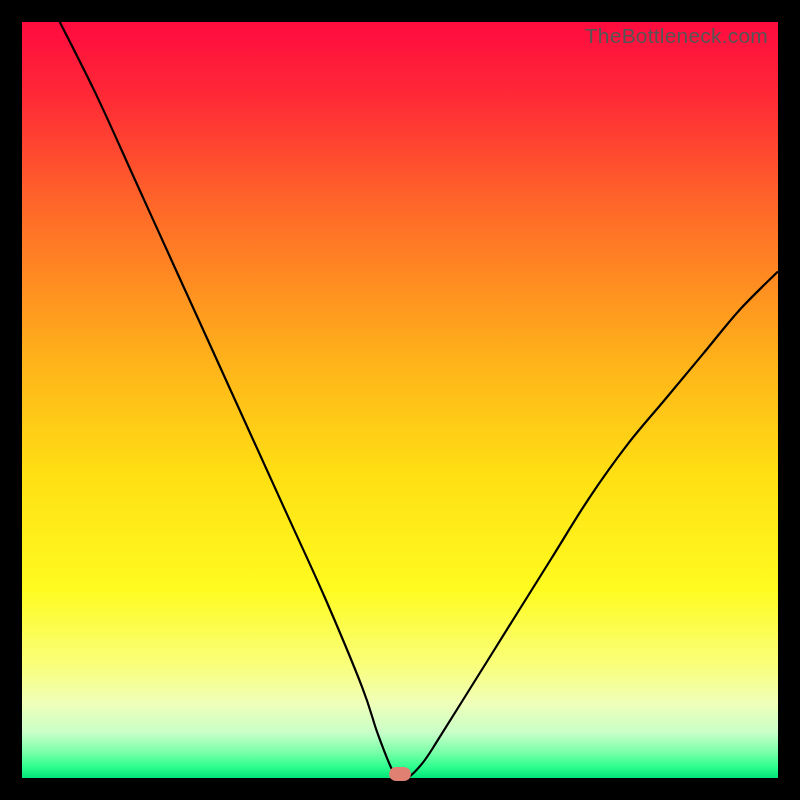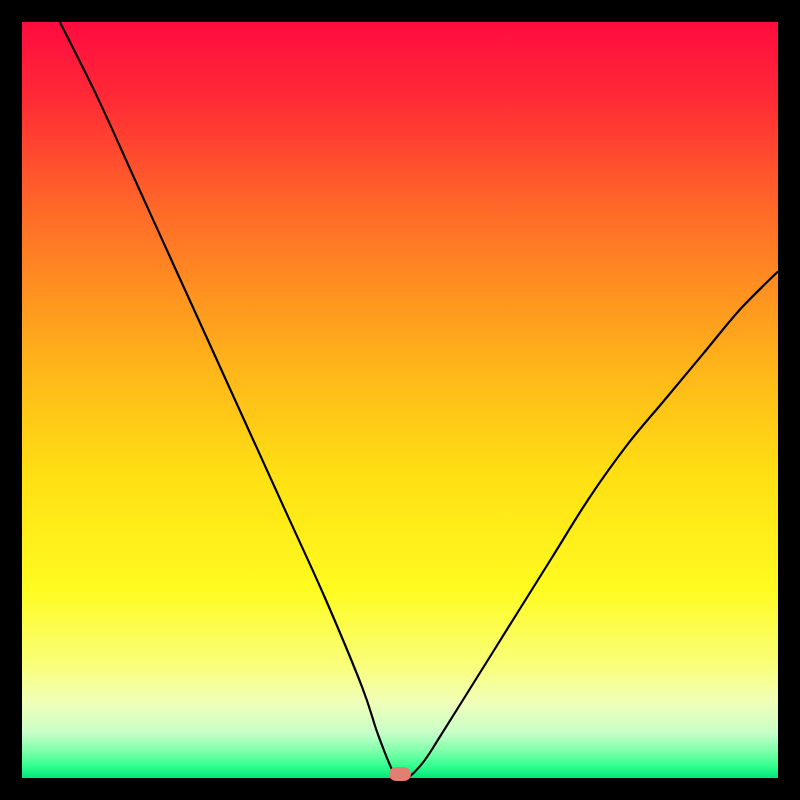--- a/index.html
+++ b/index.html
@@ -73,20 +73,21 @@
             <stop offset="90%" stop-color="#f0ffb8"></stop>
             <stop offset="94%" stop-color="#c8ffc8"></stop>
             <stop offset="96.5%" stop-color="#7dffaa"></stop>
             <stop offset="98.5%" stop-color="#2fff8e"></stop>
             <stop offset="100%" stop-color="#00e57a"></stop>
           </linearGradient>
       </defs>
       <rect x="0" y="0" width="100" height="100" fill="url(#bg-grad)"></rect>
     </svg>
 
+    <div class="watermark">TheBottleneck.com</div>
 
     <svg class="curve" viewBox="0 0 100 100" preserveAspectRatio="none">
       <path id="curve-path" fill="none" stroke="#000000" stroke-width="2.2" vector-effect="non-scaling-stroke" d="M 5 0 C 5.833333333333333 1.6666666666666667, 8.333333333333334 6.5, 10 10 C 11.666666666666666 13.5, 13.333333333333334 17.333333333333332, 15 21 C 16.666666666666668 24.666666666666668, 18.333333333333332 28.333333333333332, 20 32 C 21.666666666666668 35.66666666666667, 23.333333333333332 39.33333333333334, 25 43.00000000000001 C 26.666666666666668 46.66666666666667, 28.333333333333332 50.333333333333336, 30 54 C 31.666666666666668 57.666666666666664, 33.333333333333336 61.333333333333336, 35 65 C 36.666666666666664 68.66666666666667, 38.333333333333336 72.16666666666667, 40 76 C 41.666666666666664 79.83333333333333, 43.833333333333336 85, 45 88 C 46.166666666666664 91, 46.333333333333336 92.16666666666667, 47 94 C 47.666666666666664 95.83333333333333, 48.5 98, 49 99 C 49.5 100, 49.666666666666664 99.83333333333333, 50 100 C 50.333333333333336 100.16666666666667, 50.5 100.33333333333333, 51 100 C 51.5 99.66666666666667, 52.33333333333333 98.83333333333333, 53 98 C 53.66666666666667 97.16666666666667, 53.83333333333334 96.83333333333333, 55.00000000000001 95 C 56.16666666666667 93.16666666666667, 58.333333333333336 89.66666666666667, 60 87 C 61.666666666666664 84.33333333333333, 63.333333333333336 81.66666666666667, 65 79 C 66.66666666666667 76.33333333333333, 68.33333333333333 73.66666666666667, 70 71 C 71.66666666666667 68.33333333333333, 73.33333333333333 65.5, 75 63 C 76.66666666666667 60.5, 78.33333333333333 58.166666666666664, 80 56 C 81.66666666666667 53.833333333333336, 83.33333333333333 52, 85 50 C 86.66666666666667 48, 88.33333333333333 45.99999999999999, 90 43.99999999999999 C 91.66666666666667 41.99999999999999, 93.33333333333333 39.83333333333333, 95 38 C 96.66666666666667 36.16666666666667, 99.16666666666667 33.833333333333336, 100 33"></path>
     </svg>
 
     <div class="marker" id="marker" style="left: 378px; top: 752px; background: rgb(224, 128, 114);"></div>
   </div>
 </div>
 
 </body></html>

